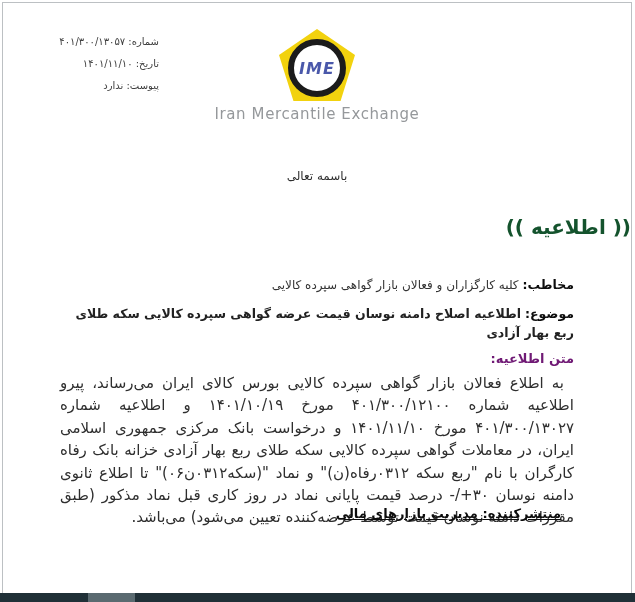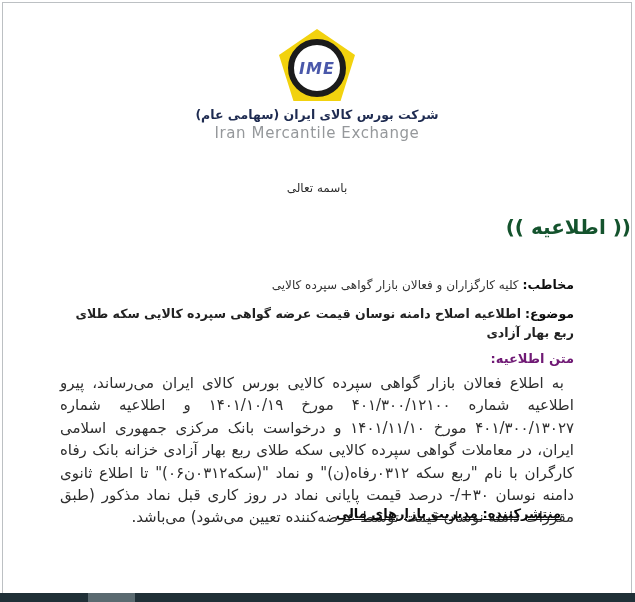--- a/index.html
+++ b/index.html
@@ -46,21 +46,21 @@
   }
   .company-fa {
     margin-top:4px; direction:rtl;
     font-size:12.5px; font-weight:bold; color:#1e2b51;
   }
   .company-en {
     margin-top:2px; font-size:15px; color:#95989b; letter-spacing:0.6px;
   }
   
   .besmele {
-    position:absolute; top:178px; left:0; right:0; text-align:center;
+    position:absolute; top:166px; left:0; right:0; text-align:center;
     direction:rtl; font-size:12px; color:#2e2e2e;
   }
   .notice-title {
     position:absolute; top:212px; left:0; right:0; text-align:right;
     direction:rtl; font-size:20px; font-weight:bold; color:#14532d;
   }
   
   .content {
     position:absolute; top:272px; right:57px; left:57px;
     direction:rtl; color:#2b2b2b;
@@ -88,29 +88,33 @@
   .bottom-thumb {
     position:absolute; left:88px; width:47px; top:0; bottom:0;
     background:#5a6a70;
   }
 </style>
 </head>
 <body>
 
 <div class="page">
 
+  <div class="meta">
+    <div class="meta-row"><span>شماره:</span> <span>۴۰۱/۳۰۰/۱۳۰۵۷</span></div>
+    <div class="meta-row"><span>تاریخ:</span> <span>۱۴۰۱/۱۱/۱۰</span></div>
+    <div class="meta-row"><span>پیوست:</span> <span>ندارد</span></div>
+  </div>
 
   <div class="logo">
     <div class="emblem">
       <div class="pentagon"></div>
       <div class="ring">
         <span class="monogram">IME</span>
       </div>
     </div>
-    <div class="company-fa">شرکت بورس کالای ایران (سهامی عام)</div>
     <div class="company-en">Iran Mercantile Exchange</div>
   </div>
 
   <div class="besmele">باسمه تعالی</div>
   <div class="notice-title">(( اطلاعیه ))</div>
 
   <div class="content">
     <div class="field-line">
       <span class="field-label">مخاطب:</span>
       <span class="audience-text">کلیه کارگزاران و فعالان بازار گواهی سپرده کالایی</span>

